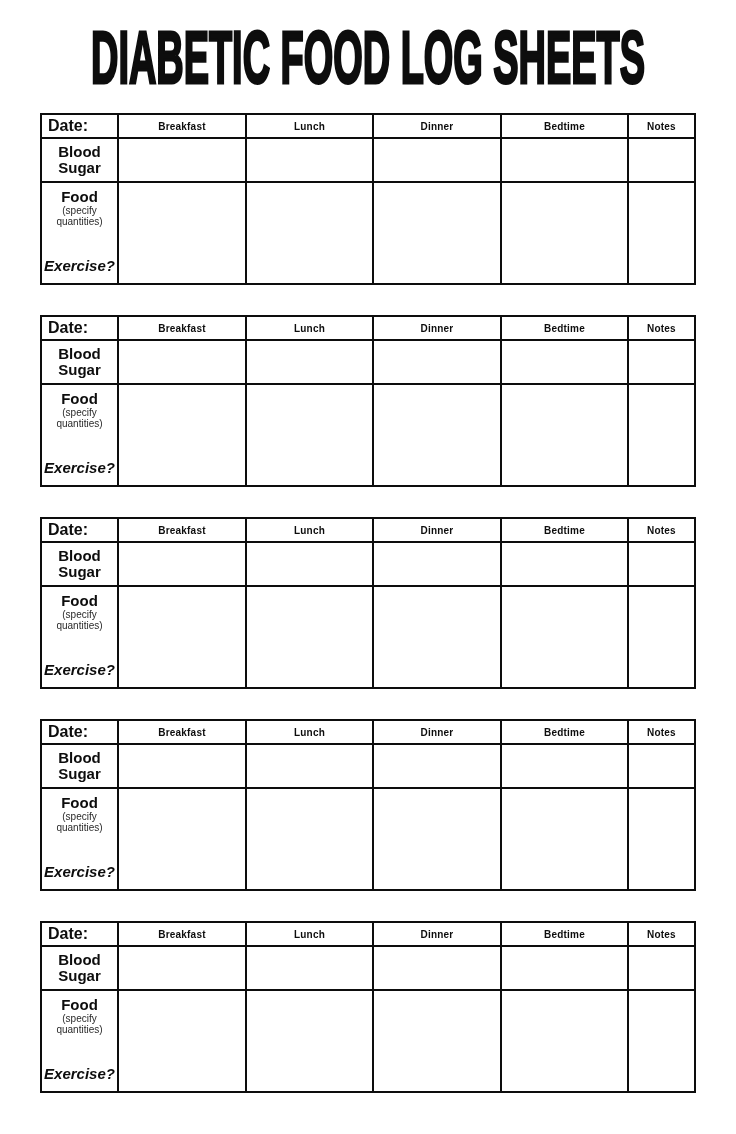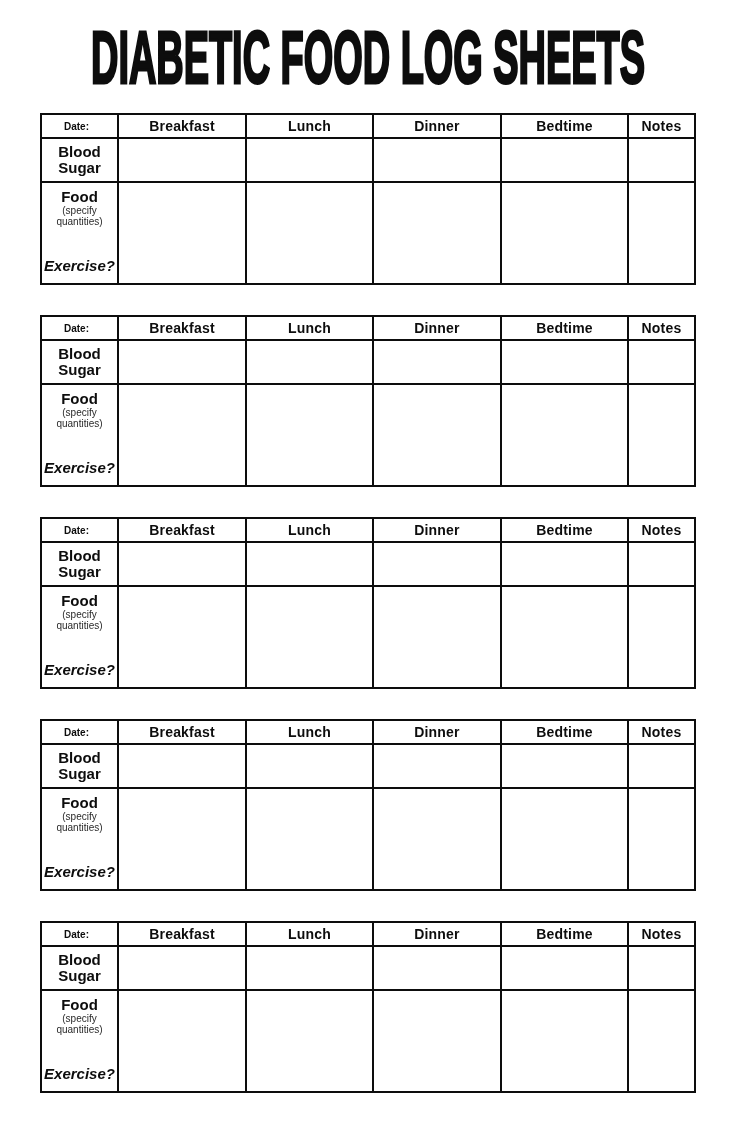--- a/index.html
+++ b/index.html
@@ -45,27 +45,27 @@
   tr.header-row   { height: 24px; }
   tr.bs-row       { height: 44px; }
   tr.food-row     { height: 102px; }
 
   
   td.date-cell {
     border-top: none;
     border-left: none;
     text-align: left;
     vertical-align: middle;
-    padding-left: 22px;
+    padding-left: 6px;
+    font-size: 16px;
+    font-weight: 600;
+  }
+
+  th.col-head {
     font-size: 10px;
-    font-weight: 600;
-  }
-
-  th.col-head {
-    font-size: 14px;
     font-weight: 700;
     text-align: center;
     vertical-align: middle;
     letter-spacing: 0.2px;
   }
 
   td.row-label {
     text-align: center;
     vertical-align: middle;
     font-size: 15px;

